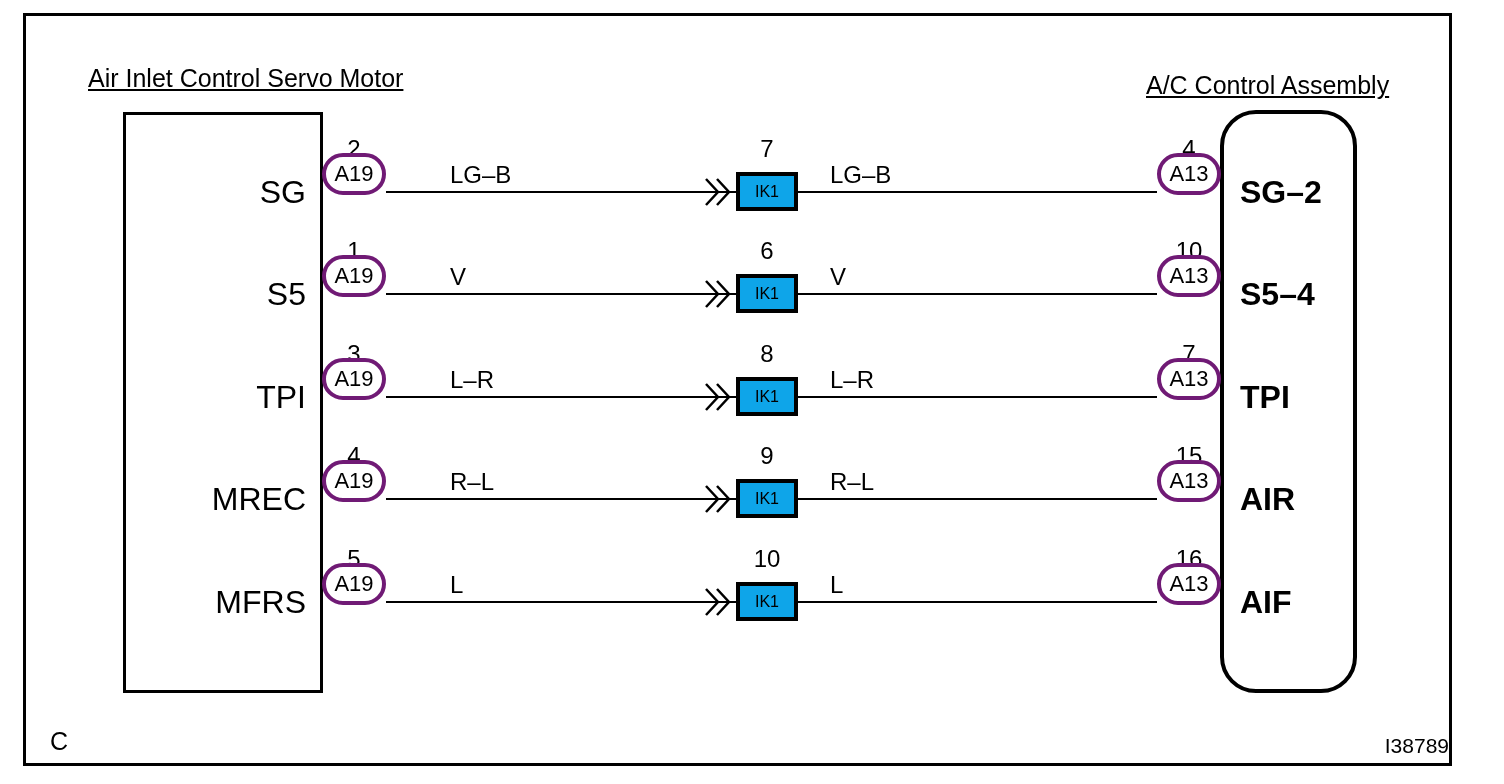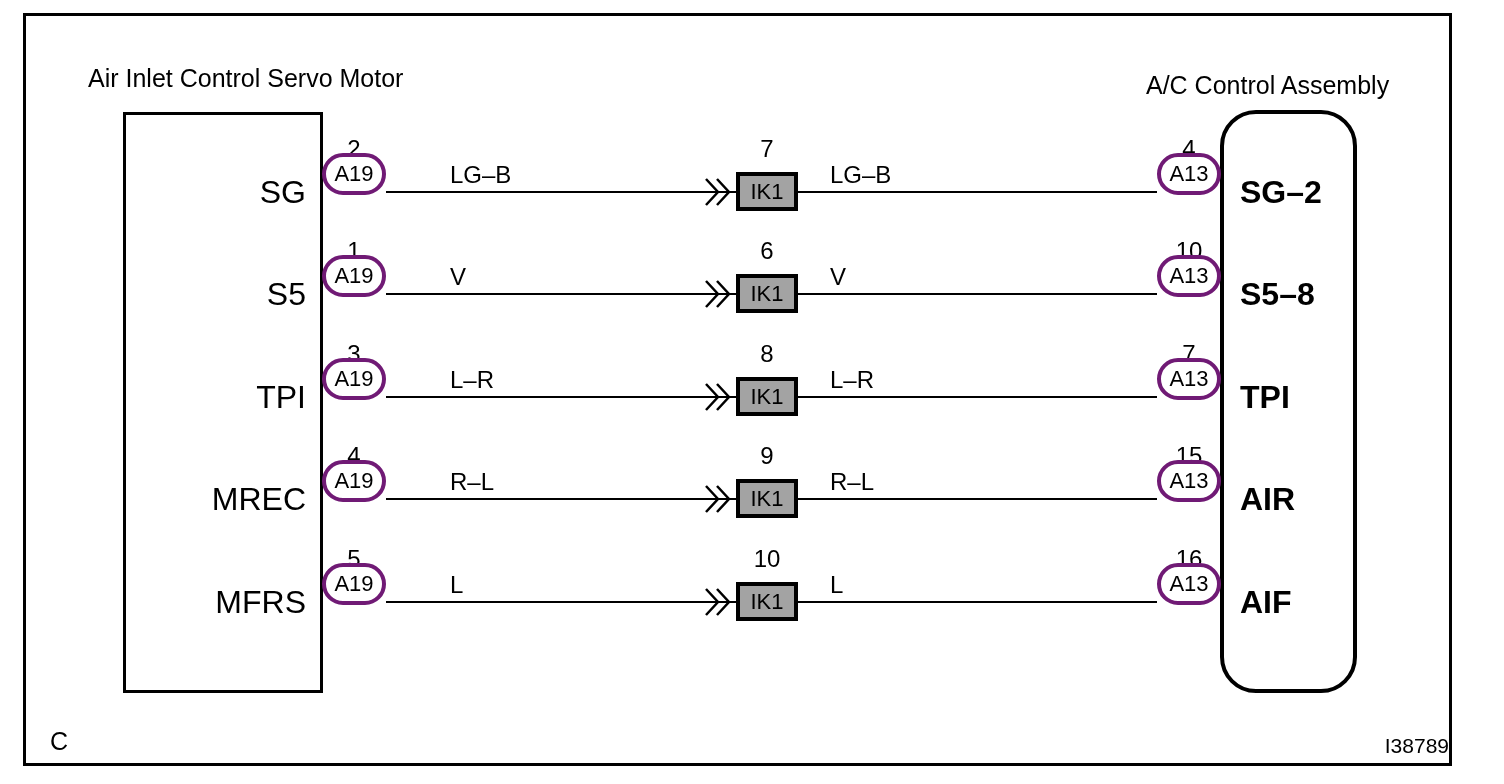--- a/index.html
+++ b/index.html
@@ -15,20 +15,21 @@
   .outer-border {
     position: absolute; left: 23px; top: 13px;
     width: 1429px; height: 753px;
     border: 3px solid #000; background: #fff;
   }
 
   .component-title {
     position: absolute; top: 64px;
     font-size: 25px; line-height: 28px; color: #000;
     white-space: nowrap;
+    text-decoration: underline;
   }
   .component-title.left  { left: 88px; }
   .component-title.right { left: 1146px; margin-top: 7px; }
 
   .left-component-box {
     position: absolute; left: 123px; top: 112px;
     width: 200px; height: 581px;
     border: 3px solid #000; background: #fff;
   }
   .right-component-box {
@@ -58,23 +59,23 @@
     position: absolute; top: 25px; width: 64px; height: 42px;
     border: 4px solid #701a75; border-radius: 23px; background: #fff;
     display: flex; align-items: center; justify-content: center;
     font-size: 22px; z-index: 2;
   }
   .connector-oval.left  { left: 322px; }
   .connector-oval.right { left: 1157px; }
 
   .junction-box {
     position: absolute; left: 736px; top: 44px; width: 62px; height: 39px;
-    border: 4px solid #000; background: #a3a3a3;
+    border: 4px solid #000; background: #0ea5e9;
     display: flex; align-items: center; justify-content: center;
-    font-size: 22px; z-index: 2;
+    font-size: 16px; z-index: 2;
   }
 
   .wire {
     position: absolute; top: 63px; height: 2px; background: #000;
   }
   .wire.seg-left  { left: 386px; width: 350px; }
   .wire.seg-right { left: 798px; width: 359px; }
 
   .wire-label {
     position: absolute; top: 34px; width: 200px; text-align: left;
@@ -138,21 +139,21 @@
           <polyline points="2,3 14,16 2,29" fill="none" stroke="#000" stroke-width="2.5"></polyline>
           <polyline points="13,3 25,16 13,29" fill="none" stroke="#000" stroke-width="2.5"></polyline>
         </svg>
     </span>
     <span class="pin-num mid">6</span>
     <span class="junction-box">IK1</span>
     <span class="wire seg-right"></span>
     <span class="wire-label seg-right">V</span>
     <span class="pin-num right">10</span>
     <span class="connector-oval right">A13</span>
-    <span class="pin-label right">S5–8</span>
+    <span class="pin-label right">S5–4</span>
   </div>
 
   <div class="wire-row" style="top:333px;">
     <span class="pin-label left">TPI</span>
     <span class="pin-num left">3</span>
     <span class="connector-oval left">A19</span>
     <span class="wire seg-left"></span>
     <span class="wire-label seg-left">L–R</span>
     <span class="chevron-wrap">
       <svg width="30" height="32" viewBox="0 0 30 32">

